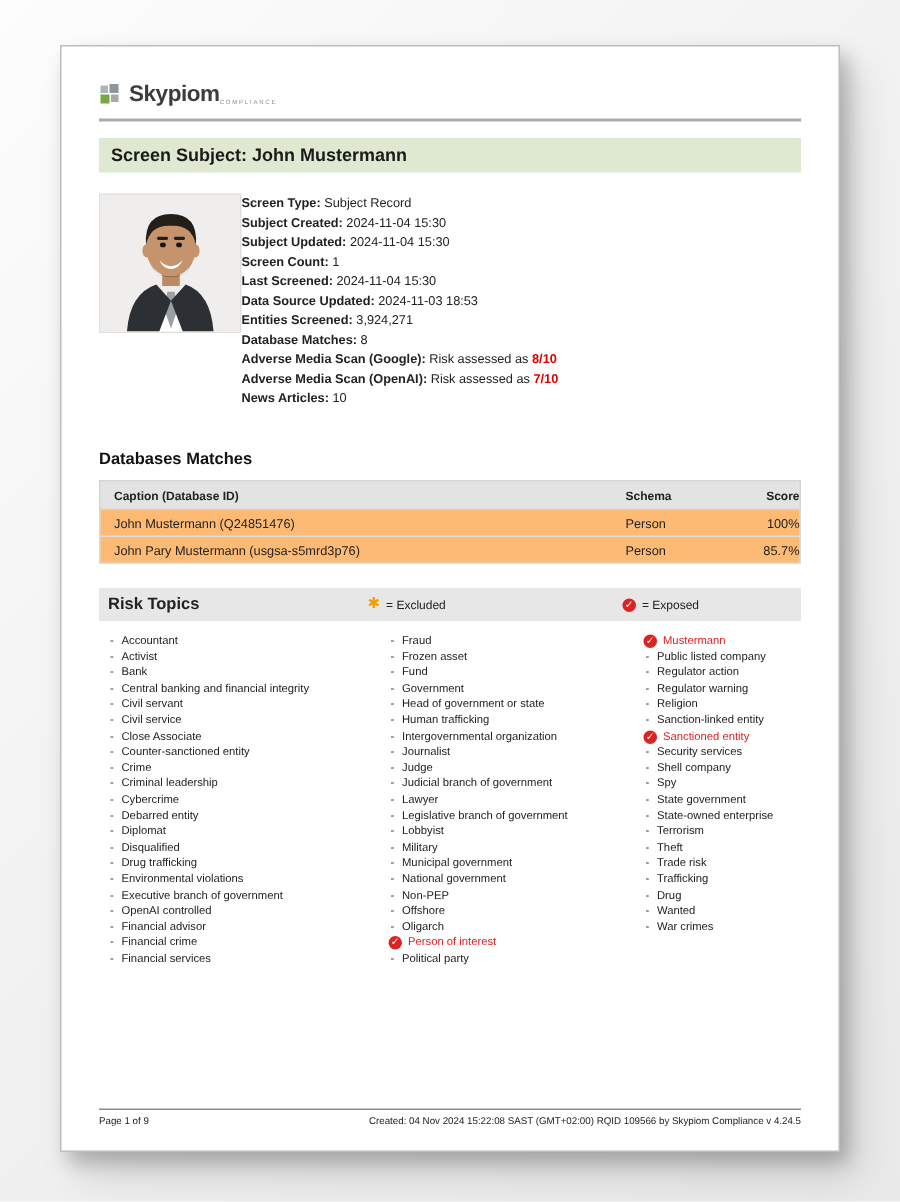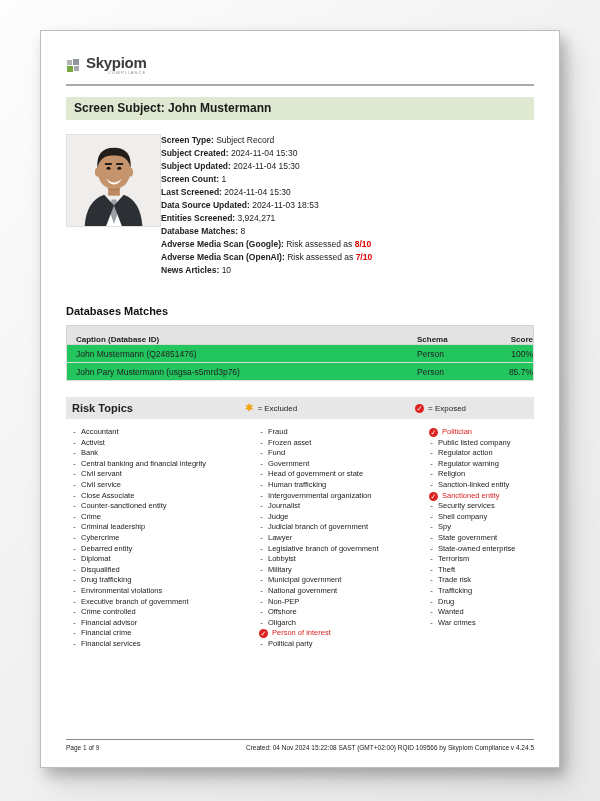--- a/index.html
+++ b/index.html
@@ -11,40 +11,40 @@
   .paper{
     position:absolute;left:40px;top:30px;width:520px;height:738px;
     background:#ffffff;border:1px solid #bdbdbd;box-sizing:border-box;
     padding:0 25px;
     box-shadow:5px 7px 12px rgba(0,0,0,.22),12px 16px 26px rgba(0,0,0,.12);
   }
   
   .hdr{display:flex;justify-content:space-between;align-items:center;
        padding-top:24px;padding-bottom:9px;border-bottom:2px solid #aaaaaa;}
   .logo{display:flex;align-items:center;gap:5px;}
-  .logo-text{display:flex;flex-direction:column;align-items:flex-end;}
+  .logo-text{display:flex;flex-direction:row;align-items:flex-end;}
   .logo-brand{font-size:15px;font-weight:bold;color:#3c3c3c;letter-spacing:-.3px;line-height:15px;}
   .logo-sub{font-size:4px;color:#8a8a8a;letter-spacing:1.2px;line-height:5px;margin-top:0;}
   .title-block{text-align:right;}
   .doc-title{font-size:15px;font-weight:bold;color:#111;line-height:16px;}
   .doc-subtitle{font-size:7.5px;color:#333;margin-top:2px;}
   
   .subject-bar{margin-top:11px;height:23px;line-height:23px;background:var(--green,#dfe9d1);
        font-size:12px;font-weight:bold;color:#1a1a1a;padding-left:8px;}
   
   .subject-row{display:flex;margin-top:14px;gap:0;}
   .photo{width:95px;height:93px;flex:none;border:1px solid #e2e0de;box-sizing:border-box;}
   .fields{font-size:8.5px;line-height:13px;color:#222;padding-top:0;}
   .flabel{font-weight:bold;}
   .hl{color:var(--red,#dd0000);font-weight:bold;}
   
   .db-title{margin-top:28px;font-size:11px;font-weight:bold;color:#111;}
   .db-table{margin-top:8px;font-size:8.5px;color:#222;}
-  .db-head{display:flex;background:#e3e3e3;font-weight:bold;font-size:8px;height:20px;align-items:flex-end;border:1px solid #d5d5d5;box-sizing:border-box;}
-  .db-row{display:flex;height:18px;align-items:center;background:#22c55e;border:1px solid #dcdcdc;border-top:none;box-sizing:border-box;}
+  .db-head{display:flex;background:#e3e3e3;font-weight:bold;font-size:8px;height:20px;align-items:center;border:1px solid #d5d5d5;box-sizing:border-box;}
+  .db-row{display:flex;height:18px;align-items:center;background:#fdba74;border:1px solid #dcdcdc;border-top:none;box-sizing:border-box;}
   .c-caption{flex:1;padding-left:9px;}
   .c-schema{width:70px;flex:none;}
   .c-score{width:46px;flex:none;text-align:right;padding-right:0;}
   
   .risk-bar{margin-top:16px;height:22px;background:#e7e7e7;display:flex;align-items:center;font-size:8px;color:#222;}
   .risk-title{font-size:11px;font-weight:bold;padding-left:6px;width:179px;flex:none;box-sizing:border-box;}
   .legend{display:flex;align-items:center;gap:4px;}
   .legend.exc{width:170px;flex:none;box-sizing:border-box;}
   .asterisk{color:var(--orange,#f59e00);font-size:10px;font-weight:bold;line-height:10px;}
   .chk{display:inline-block;width:9px;height:9px;border-radius:50%;background:var(--exposed,#dd2222);
@@ -216,21 +216,21 @@
         <div class="titem">
           <span class="dash">-</span>
           <span>Environmental violations</span>
         </div>
         <div class="titem">
           <span class="dash">-</span>
           <span>Executive branch of government</span>
         </div>
         <div class="titem">
           <span class="dash">-</span>
-          <span>Crime controlled</span>
+          <span>OpenAI controlled</span>
         </div>
         <div class="titem">
           <span class="dash">-</span>
           <span>Financial advisor</span>
         </div>
         <div class="titem">
           <span class="dash">-</span>
           <span>Financial crime</span>
         </div>
         <div class="titem">
@@ -320,21 +320,21 @@
           <span>Person of interest</span>
         </div>
         <div class="titem">
           <span class="dash">-</span>
           <span>Political party</span>
         </div>
       </div>
     <div class="tcol tcol3">
         <div class="titem exposed">
           <span class="chk">✓</span>
-          <span>Politician</span>
+          <span>Mustermann</span>
         </div>
         <div class="titem">
           <span class="dash">-</span>
           <span>Public listed company</span>
         </div>
         <div class="titem">
           <span class="dash">-</span>
           <span>Regulator action</span>
         </div>
         <div class="titem">

